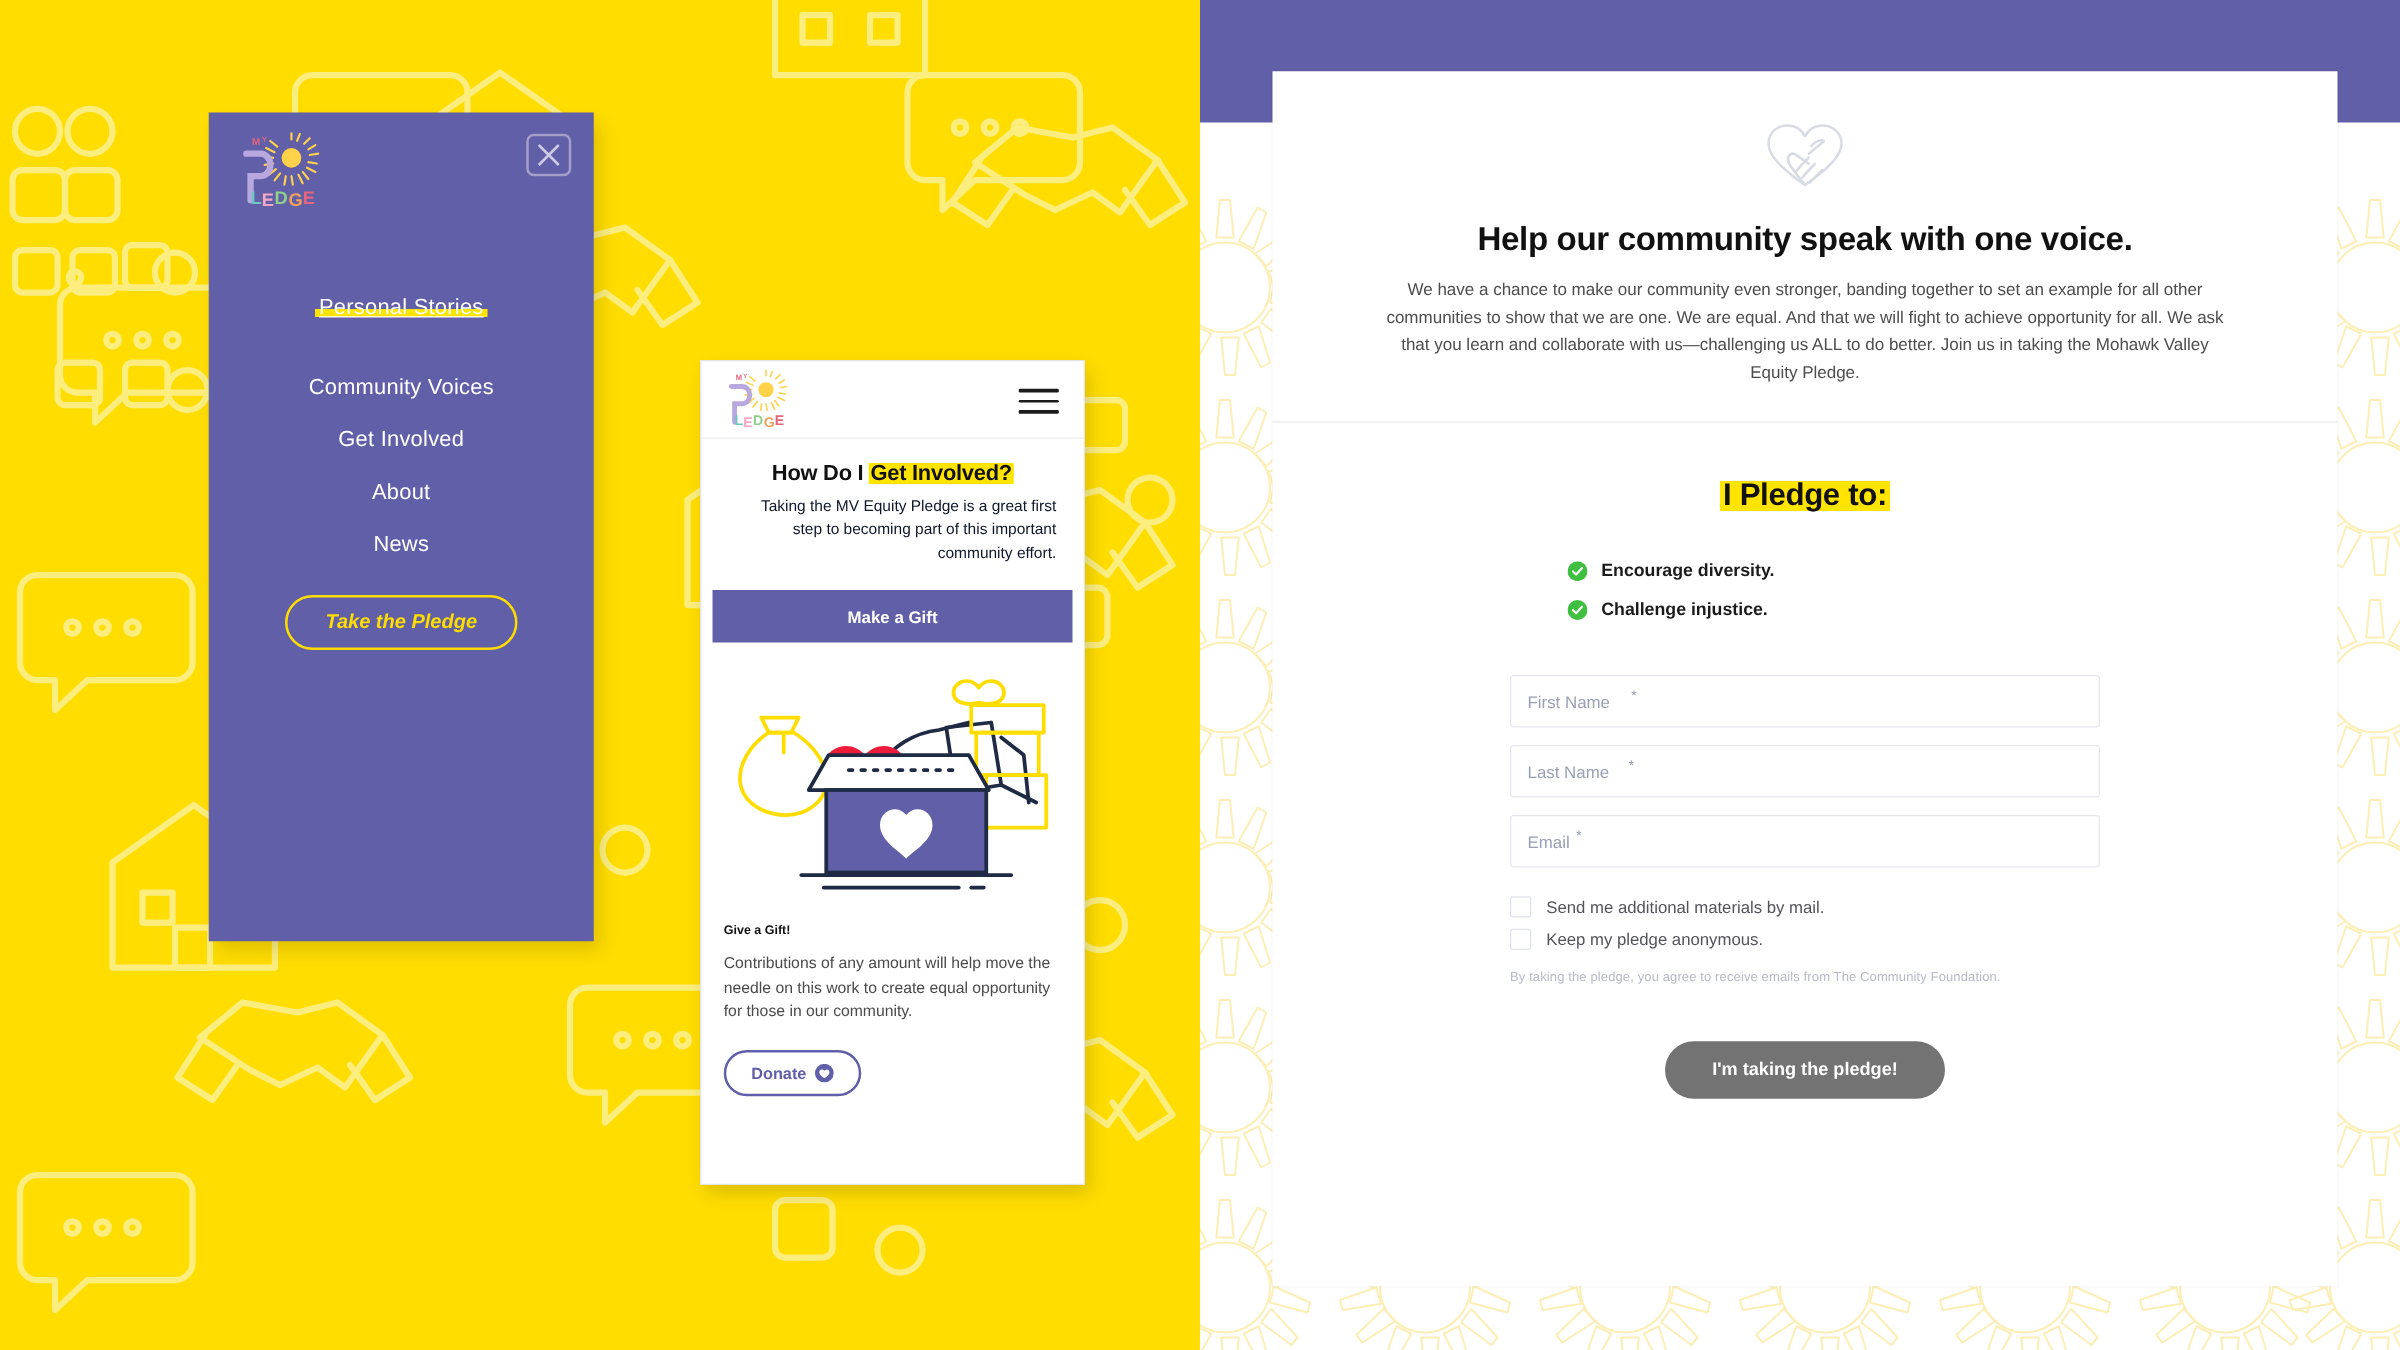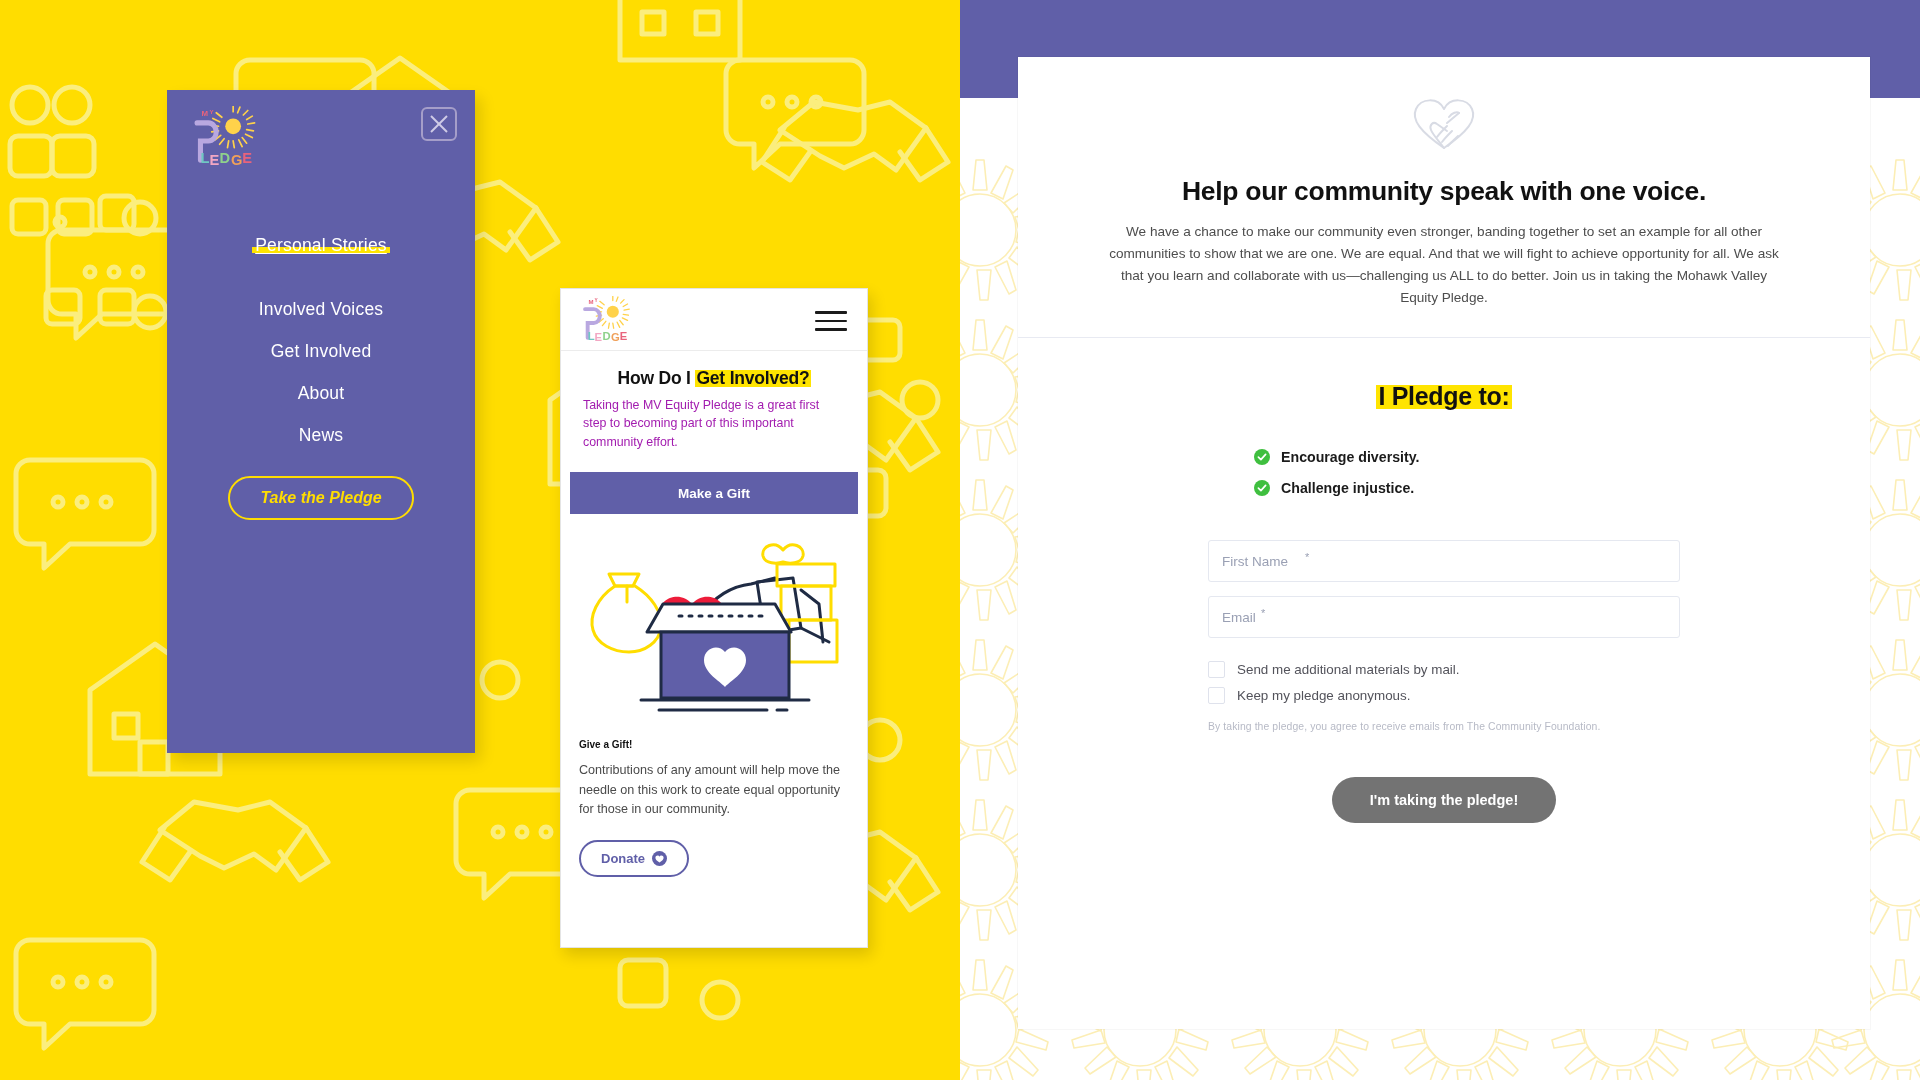--- a/index.html
+++ b/index.html
@@ -68,21 +68,21 @@
   .hamburger span:last-child { margin-bottom:0; }
   .phone-h2 {
     text-align:center; font-size:17.5px; font-weight:700; color:#111;
     margin-top:17px; letter-spacing:-.2px;
   }
   .phone-h2 .hl {
     background:linear-gradient(transparent 12%, #FFE400 12%, #FFE400 94%, transparent 94%);
     padding:0 1px;
   }
   .phone-sub {
-    font-size:12.4px; color:#a21caf; text-align:left; line-height:1.48;
+    font-size:12.4px; color:#0f172a; text-align:right; line-height:1.48;
     padding:7px 22px 0 22px;
   }
   .make-gift-btn {
     margin:21px 9px 0 9px; height:42px; background:#605FA8; color:#fff;
     display:flex; align-items:center; justify-content:center;
     font-size:13.5px; font-weight:700; cursor:pointer;
   }
   .illus { margin-top:8px; height:205px; position:relative; }
   .give-block { padding:12px 18px 0 18px; }
   .give-title { font-size:10px; font-weight:700; color:#111; }
@@ -332,21 +332,21 @@
         <svg width="22" height="22" viewBox="0 0 22 22">
           <line x1="3" y1="3" x2="19" y2="19" stroke="#cfcbe6" stroke-width="2"></line>
           <line x1="19" y1="3" x2="3" y2="19" stroke="#cfcbe6" stroke-width="2"></line>
         </svg>
       </div>
 
       <div class="nav-items">
         <div style="margin-bottom:22.5px;">
           <span class="nav-item active">Personal Stories</span>
         </div>
-        <span class="nav-item">Involved Voices</span>
+        <span class="nav-item">Community Voices</span>
         <span class="nav-item">Get Involved</span>
         <span class="nav-item">About</span>
         <span class="nav-item">News</span>
         <button class="nav-cta">Take the Pledge</button>
       </div>
     </div>
 
     <div class="phone">
       <div class="phone-header">
         <svg class="phone-logo" viewBox="0 0 120 110">
@@ -544,20 +544,21 @@
           <span>Challenge injustice.</span>
         </div>
       </div>
 
       <div class="form-wrap">
         <div class="req">
           <input class="field" type="text" placeholder="First Name" style="">
           <span class="star" style="left:97px;">*</span>
         </div>
         <div class="req">
+          <input class="field" type="text" placeholder="Last Name" style="">
           <span class="star" style="left:95px;">*</span>
         </div>
         <div class="req">
           <input class="field" type="text" placeholder="Email" style="">
           <span class="star" style="left:53px;">*</span>
         </div>
 
         <div class="cbrow">
           <div class="cbox"></div>
           <label>Send me additional materials by mail.</label>

